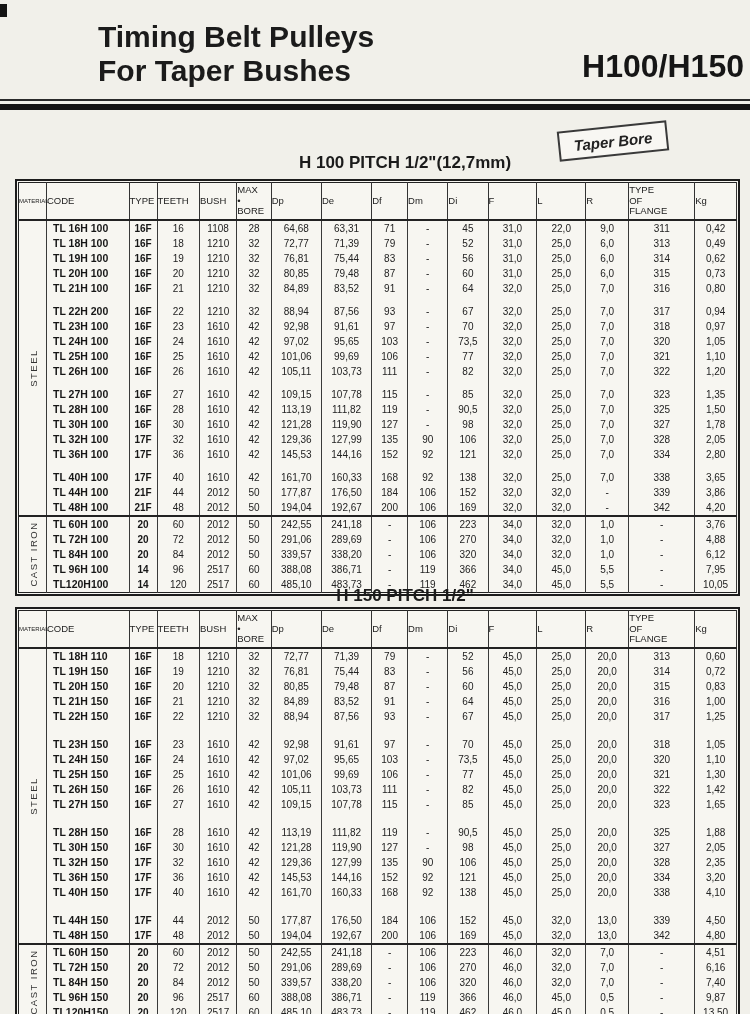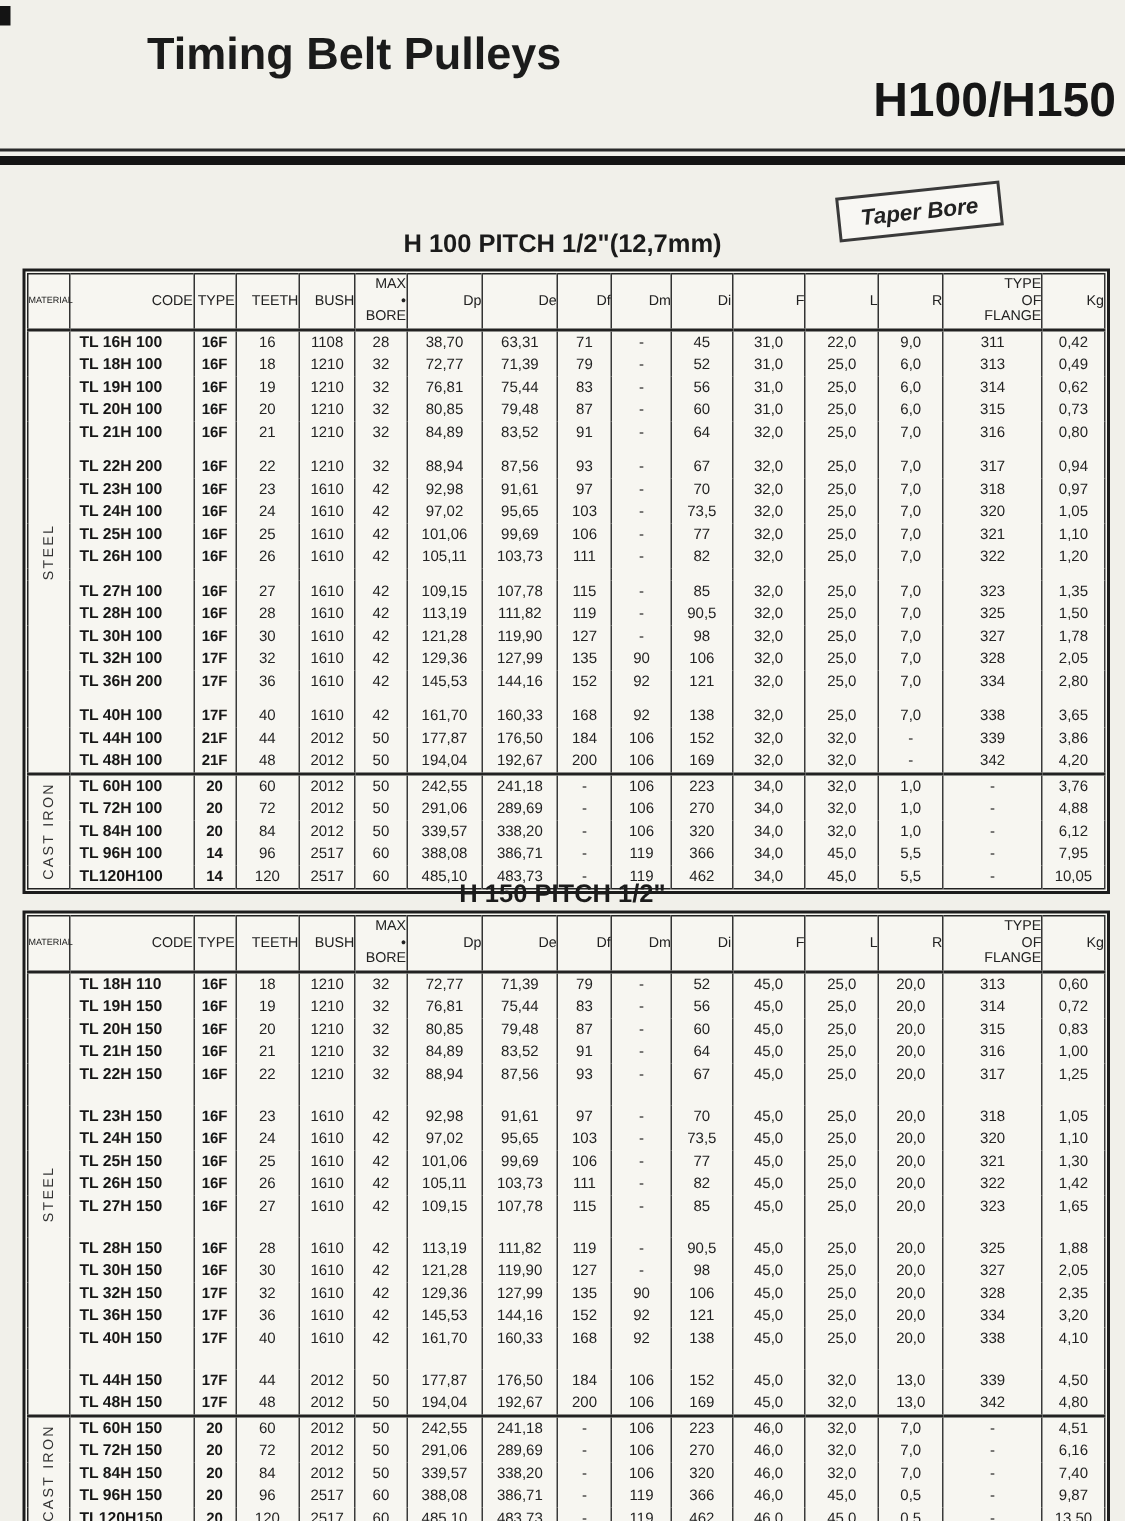--- a/index.html
+++ b/index.html
@@ -4,21 +4,21 @@
 <style>
   html,body{margin:0;padding:0;}
   body{
     width:750px;height:1014px;
     background:#f1f0ea;
     font-family:"Liberation Sans", sans-serif;
     color:#1e1e1e;
     position:relative;
     overflow:hidden;
   }
-  .page{position:absolute;inset:0;}
+  .page{position:absolute;inset:0;padding-left:30px;}
 
   .edge-mark{position:absolute;left:0;top:4px;width:7px;height:13px;background:#141414;}
 
   .title{
     position:absolute;left:98px;top:20px;
     font-size:30px;font-weight:bold;line-height:1.12;
     color:#1b1b1b;letter-spacing:0;
   }
   .model{
     position:absolute;right:6px;top:48px;
@@ -47,21 +47,21 @@
   #wrap-t2{top:607px;}
 
   table.cat{
     width:100%;border-collapse:collapse;table-layout:fixed;
     border:1px solid #222;
   }
   table.cat th{
     font-size:9.5px;font-weight:normal;color:#222;
     border-right:1px solid #333;border-bottom:2px solid #222;
     padding:2px 0;line-height:1.12;white-space:pre-line;
-    text-align:right;vertical-align:middle;height:30px;
+    text-align:left;vertical-align:middle;height:30px;
   }
   table.cat th.h-material{font-size:6px;letter-spacing:0;}
   table.cat td{
     border-right:1px solid #3a3a3a;
     font-size:10px;color:#222;text-align:center;vertical-align:middle;
     height:15px;line-height:15px;padding:0;overflow:hidden;white-space:nowrap;
   }
   table.cat td.code{font-weight:bold;font-size:10.5px;text-align:left;padding-left:6px;color:#161616;}
   table.cat td.type{font-weight:bold;font-size:10px;color:#161616;}
   table.cat td.material{position:relative;}
@@ -76,20 +76,21 @@
 </style>
 </head>
 <body>
 
 <div class="page">
 
   <div class="edge-mark"></div>
 
   <div class="title">
     <div>Timing Belt Pulleys</div>
+    <div>For Taper Bushes</div>
   </div>
 
   <div class="model">H100/H150</div>
 
   <div class="rule-thin"></div>
   <div class="rule-thick"></div>
 
   <div class="badge">Taper Bore</div>
 
   <div class="tbl-title" id="t1-title">H 100 PITCH 1/2"(12,7mm)</div>
@@ -141,21 +142,21 @@
     <tbody class="steel">
           <tr>
             <td class="material" rowspan="21">
               <span>STEEL</span>
             </td>
             <td class="code">TL 16H 100</td>
             <td class="type">16F</td>
             <td class="num">16</td>
             <td class="num">1108</td>
             <td class="num">28</td>
-            <td class="num">38,70</td>
+            <td class="num">64,68</td>
             <td class="num">63,31</td>
             <td class="num">71</td>
             <td class="num">-</td>
             <td class="num">45</td>
             <td class="num">31,0</td>
             <td class="num">22,0</td>
             <td class="num">9,0</td>
             <td class="num">311</td>
             <td class="num">0,42</td>
           </tr>
@@ -408,21 +409,21 @@
             <td class="num">135</td>
             <td class="num">90</td>
             <td class="num">106</td>
             <td class="num">32,0</td>
             <td class="num">25,0</td>
             <td class="num">7,0</td>
             <td class="num">328</td>
             <td class="num">2,05</td>
           </tr>
           <tr>
-            <td class="code">TL 36H 200</td>
+            <td class="code">TL 36H 100</td>
             <td class="type">17F</td>
             <td class="num">36</td>
             <td class="num">1610</td>
             <td class="num">42</td>
             <td class="num">145,53</td>
             <td class="num">144,16</td>
             <td class="num">152</td>
             <td class="num">92</td>
             <td class="num">121</td>
             <td class="num">32,0</td>

